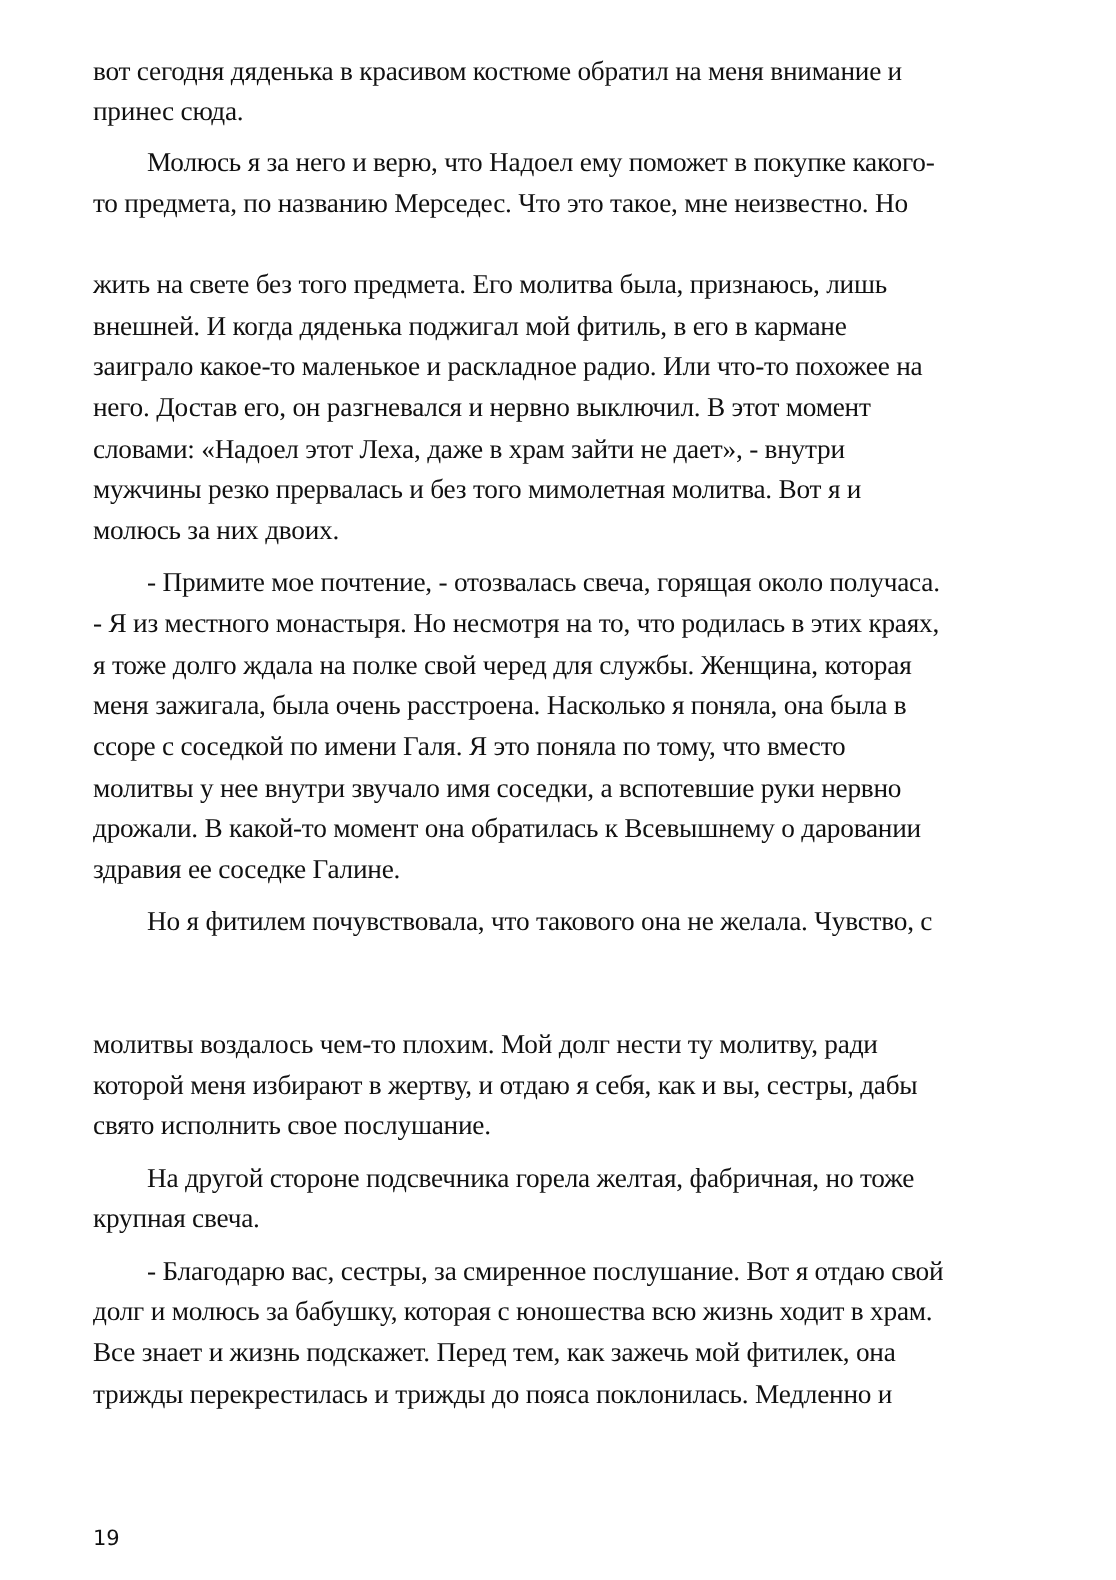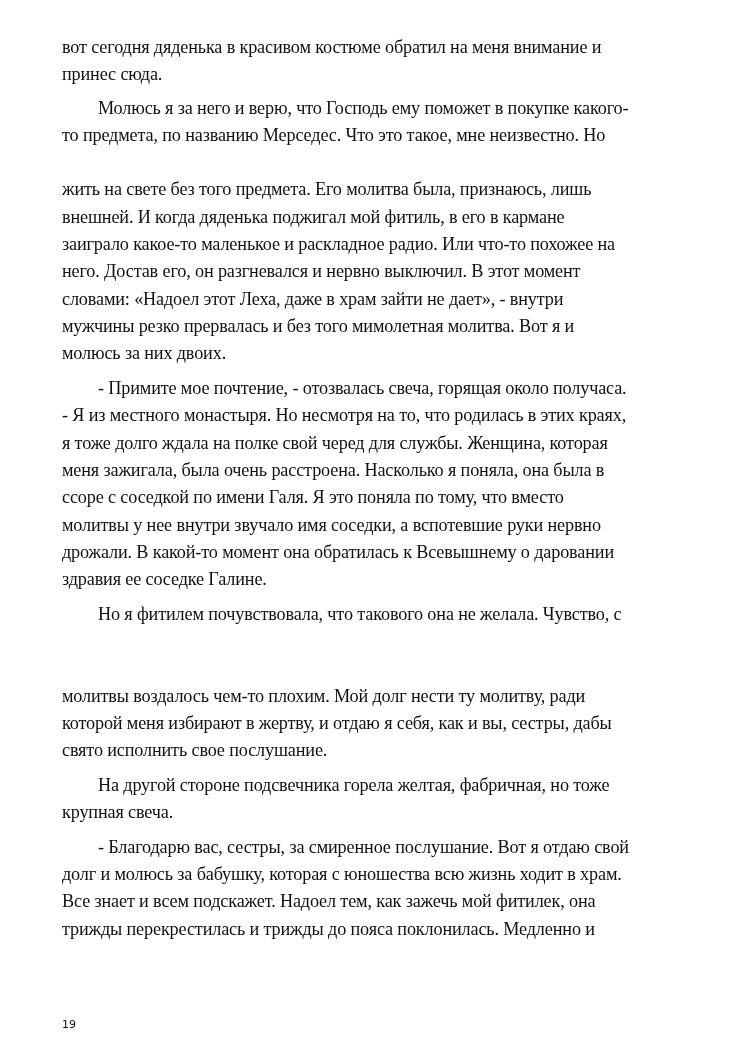--- a/index.html
+++ b/index.html
@@ -15,33 +15,33 @@
     line-height: 22px;
     letter-spacing: -0.15px;
     text-align: right;
   }
   .line.indent { left: 98px; }
   .page-number {
     position: absolute;
     left: 62px;
     top: 1018px;
     font-family: "DejaVu Sans", sans-serif;
-    font-size: 11px;
+    font-size: 14px;
     color: #111;
   }
 </style>
 </head>
 <body>
 
 <div class="page">
 
   <div class="line" style="top:36px">вот сегодня дяденька в красивом костюме обратил на меня внимание и</div>
   <div class="line" style="top:63px">принес сюда.</div>
 
-  <div class="line indent" style="top:97px">Молюсь я за него и верю, что Господь ему поможет в покупке какого-</div>
+  <div class="line indent" style="top:97px">Молюсь я за него и верю, что Надоел ему поможет в покупке какого-</div>
   <div class="line" style="top:124px">то предмета, по названию Мерседес. Что это такое, мне неизвестно. Но</div>
   <div class="line" style="top:178px">жить на свете без того предмета. Его молитва была, признаюсь, лишь</div>
   <div class="line" style="top:206px">внешней. И когда дяденька поджигал мой фитиль, в его в кармане</div>
   <div class="line" style="top:233px">заиграло какое-то маленькое и раскладное радио. Или что-то похожее на</div>
   <div class="line" style="top:260px">него. Достав его, он разгневался и нервно выключил. В этот момент</div>
   <div class="line" style="top:288px">словами: «Надоел этот Леха, даже в храм зайти не дает», - внутри</div>
   <div class="line" style="top:315px">мужчины резко прервалась и без того мимолетная молитва. Вот я и</div>
   <div class="line indent" style="top:377px">- Примите мое почтение, -  отозвалась свеча, горящая около получаса.</div>
 
   <div class="line" style="top:342px">молюсь за них двоих.</div>
@@ -56,17 +56,17 @@
   <div class="line" style="top:568px">здравия ее соседке Галине.</div>
   <div class="line" style="top:685px">молитвы воздалось чем-то плохим. Мой долг нести ту молитву, ради</div>
   <div class="line" style="top:712px">которой меня избирают в жертву, и отдаю я себя, как и вы, сестры, дабы</div>
   <div class="line" style="top:739px">свято исполнить свое послушание.</div>
 
   <div class="line indent" style="top:774px">На другой стороне подсвечника горела желтая, фабричная, но тоже</div>
   <div class="line" style="top:801px">крупная свеча.</div>
 
   <div class="line indent" style="top:836px">- Благодарю вас, сестры, за смиренное послушание. Вот я отдаю свой</div>
   <div class="line" style="top:863px">долг и молюсь за бабушку, которая с юношества всю жизнь ходит в храм.</div>
-  <div class="line" style="top:890px">Все знает и всем подскажет. Надоел тем, как зажечь мой фитилек, она</div>
+  <div class="line" style="top:890px">Все знает и жизнь подскажет. Перед тем, как зажечь мой фитилек, она</div>
   <div class="line" style="top:918px">трижды перекрестилась и трижды до пояса поклонилась. Медленно и</div>
 
   <div class="page-number">19</div>
 </div>
 
 </body></html>

